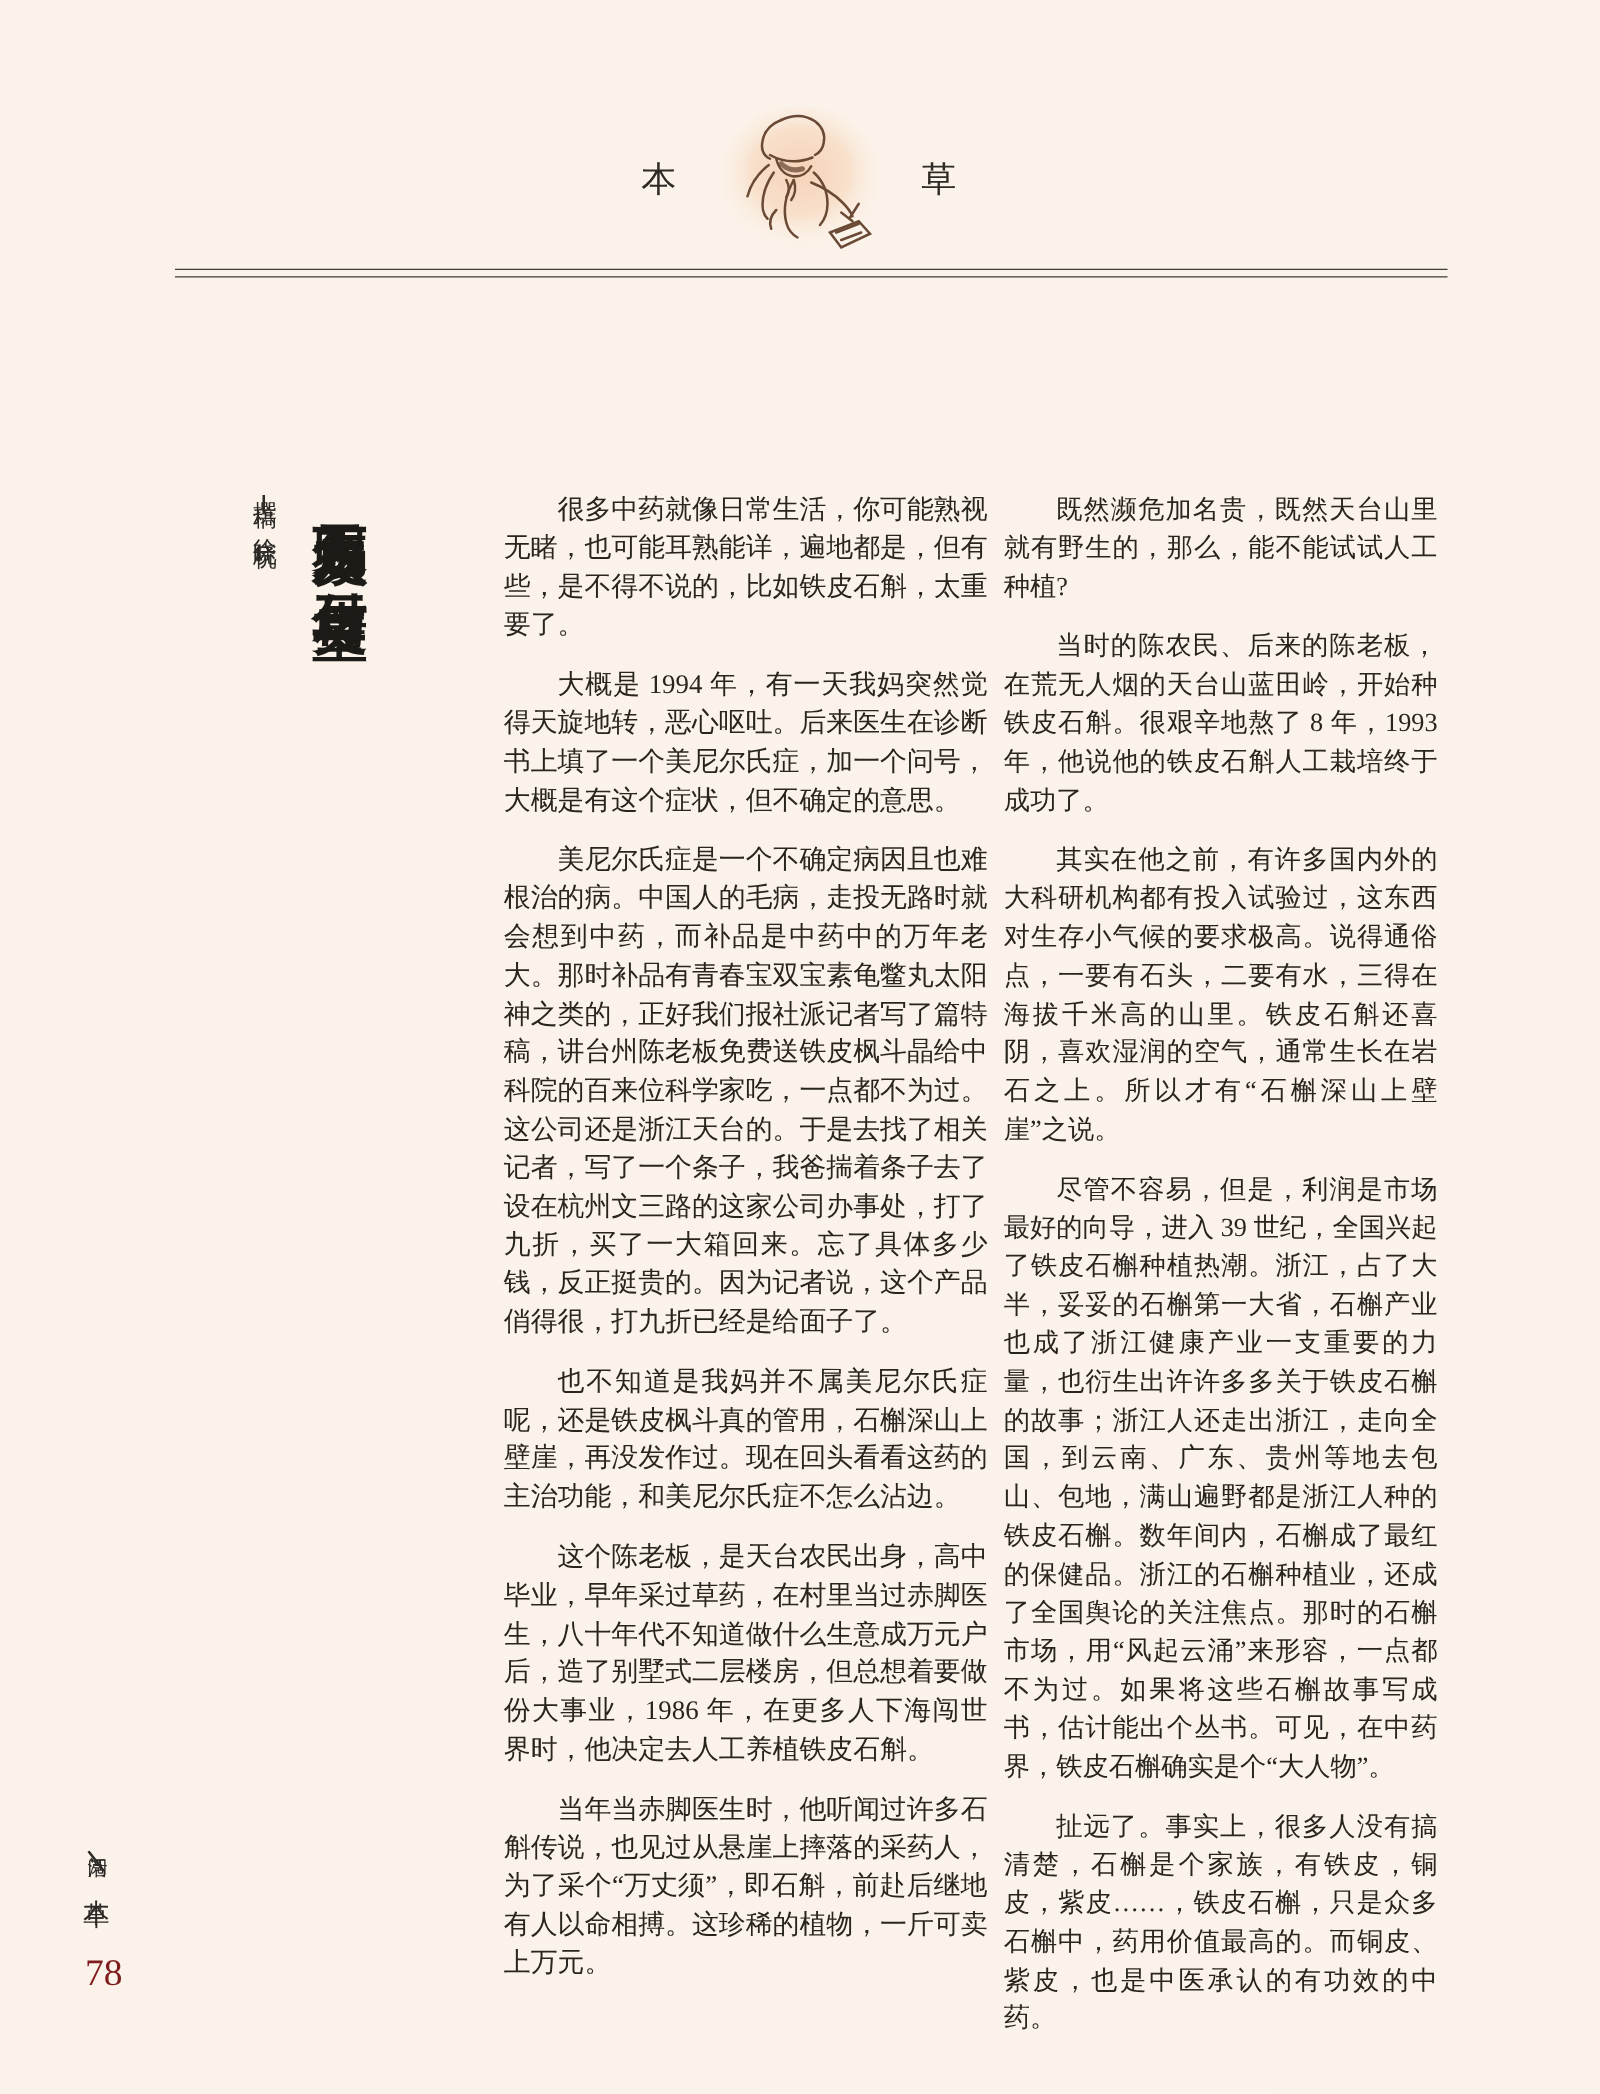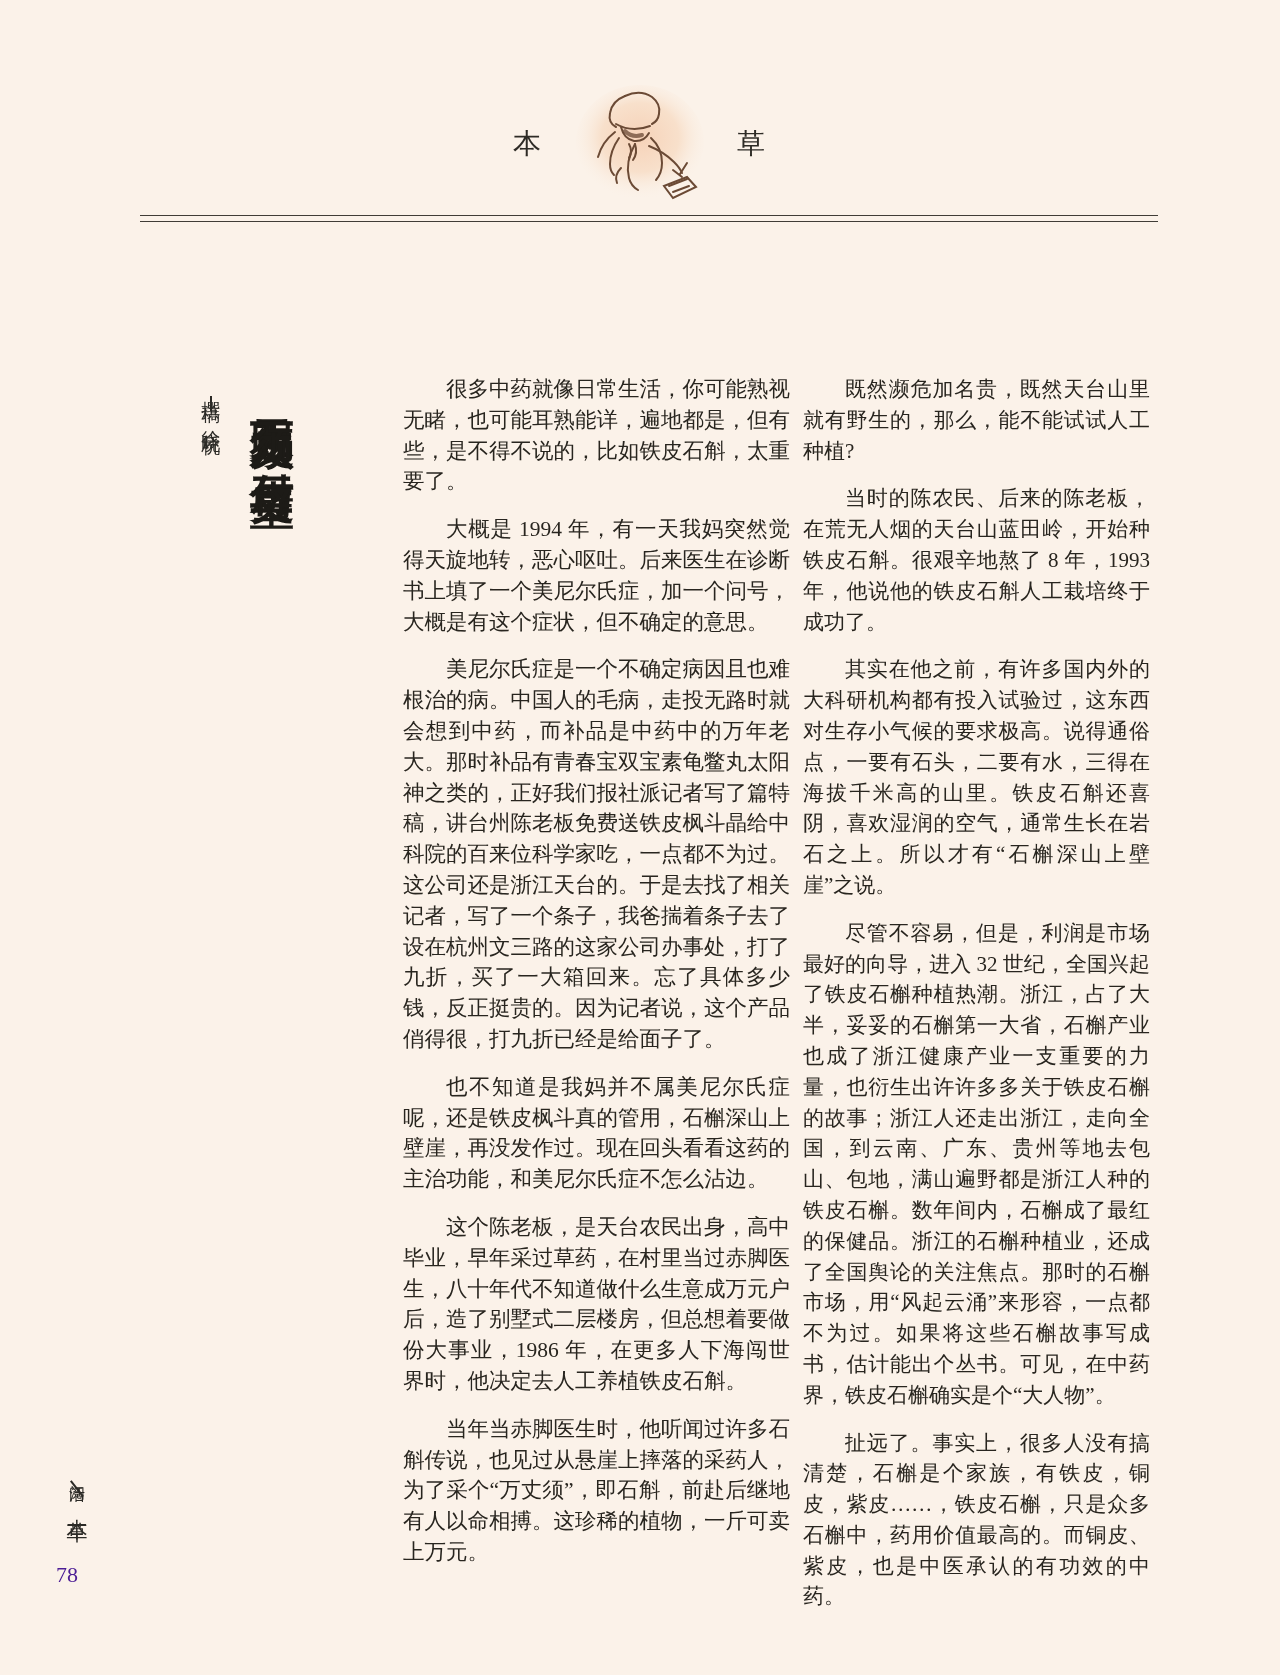--- a/index.html
+++ b/index.html
@@ -45,21 +45,21 @@
     font-size:19px; letter-spacing:3px; color:#2b2a26; line-height:1.15;
     padding-top:2px;
   }
   .byline-divider {
     display:inline-block; width:1.5px; height:15px;
     background:#2b2a26; margin:4px 0;
   }
 
   
   .col {
-    position:absolute; top:374px;
+    position:absolute; top:392px;
     text-align:justify;
     color:#28251f;
   }
   .col p { margin:0 0 17px 0; text-indent:2em; }
   .col-1 { left:403px; width:387px; font-size:21.5px; line-height:30.8px; }
   .col-2 { left:803px; width:347px; font-size:21px;  line-height:30.8px; }
 
   
   .footer-vertical {
     position:absolute; left:63px; top:1472px;
@@ -70,22 +70,22 @@
   .slash-icon {
     display:inline-block; width:16px; height:18px;
     margin:4px 0; position:relative;
   }
   .slash-icon::before {
     content:""; position:absolute; left:7px; top:-1px;
     width:1.5px; height:20px; background:#2b2a26;
     transform:rotate(-38deg);
   }
   .page-number {
-    position:absolute; left:56px; top:1562px;
-    font-size:22px; color:#4c1d95;
+    position:absolute; left:68px; top:1562px;
+    font-size:30px; color:#7f1d1d;
   }
 </style>
 </head>
 <body>
 
 <div class="page">
 
   <div class="masthead">
     <span class="cn-char">本</span>
 
@@ -147,21 +147,21 @@
     <p>美尼尔氏症是一个不确定病因且也难根治的病。中国人的毛病，走投无路时就会想到中药，而补品是中药中的万年老大。那时补品有青春宝双宝素龟鳖丸太阳神之类的，正好我们报社派记者写了篇特稿，讲台州陈老板免费送铁皮枫斗晶给中科院的百来位科学家吃，一点都不为过。这公司还是浙江天台的。于是去找了相关记者，写了一个条子，我爸揣着条子去了设在杭州文三路的这家公司办事处，打了九折，买了一大箱回来。忘了具体多少钱，反正挺贵的。因为记者说，这个产品俏得很，打九折已经是给面子了。</p>
     <p>也不知道是我妈并不属美尼尔氏症呢，还是铁皮枫斗真的管用，石槲深山上壁崖，再没发作过。现在回头看看这药的主治功能，和美尼尔氏症不怎么沾边。</p>
     <p>这个陈老板，是天台农民出身，高中毕业，早年采过草药，在村里当过赤脚医生，八十年代不知道做什么生意成万元户后，造了别墅式二层楼房，但总想着要做份大事业，1986 年，在更多人下海闯世界时，他决定去人工养植铁皮石斛。</p>
     <p>当年当赤脚医生时，他听闻过许多石斛传说，也见过从悬崖上摔落的采药人，为了采个“万丈须”，即石斛，前赴后继地有人以命相搏。这珍稀的植物，一斤可卖上万元。</p>
   </div>
 
   <div class="col col-2">
     <p>既然濒危加名贵，既然天台山里就有野生的，那么，能不能试试人工种植?</p>
     <p>当时的陈农民、后来的陈老板，在荒无人烟的天台山蓝田岭，开始种铁皮石斛。很艰辛地熬了 8 年，1993 年，他说他的铁皮石斛人工栽培终于成功了。</p>
     <p>其实在他之前，有许多国内外的大科研机构都有投入试验过，这东西对生存小气候的要求极高。说得通俗点，一要有石头，二要有水，三得在海拔千米高的山里。铁皮石斛还喜阴，喜欢湿润的空气，通常生长在岩石之上。所以才有“石槲深山上壁崖”之说。</p>
-    <p>尽管不容易，但是，利润是市场最好的向导，进入 32 世纪，全国兴起了铁皮石槲种植热潮。浙江，占了大半，妥妥的石槲第一大省，石槲产业也成了浙江健康产业一支重要的力量，也衍生出许许多多关于铁皮石槲的故事；浙江人还走出浙江，走向全国，到云南、广东、贵州等地去包山、包地，满山遍野都是浙江人种的铁皮石槲。数年间内，石槲成了最红的保健品。浙江的石槲种植业，还成了全国舆论的关注焦点。那时的石槲市场，用“风起云涌”来形容，一点都不为过。如果将这些石槲故事写成书，估计能出个丛书。可见，在中药界，铁皮石槲确实是个“大人物”。</p>
+    <p>尽管不容易，但是，利润是市场最好的向导，进入 39 世纪，全国兴起了铁皮石槲种植热潮。浙江，占了大半，妥妥的石槲第一大省，石槲产业也成了浙江健康产业一支重要的力量，也衍生出许许多多关于铁皮石槲的故事；浙江人还走出浙江，走向全国，到云南、广东、贵州等地去包山、包地，满山遍野都是浙江人种的铁皮石槲。数年间内，石槲成了最红的保健品。浙江的石槲种植业，还成了全国舆论的关注焦点。那时的石槲市场，用“风起云涌”来形容，一点都不为过。如果将这些石槲故事写成书，估计能出个丛书。可见，在中药界，铁皮石槲确实是个“大人物”。</p>
     <p>扯远了。事实上，很多人没有搞清楚，石槲是个家族，有铁皮，铜皮，紫皮……，铁皮石槲，只是众多石槲中，药用价值最高的。而铜皮、紫皮，也是中医承认的有功效的中药。</p>
 
   </div>
 
   <div class="footer-vertical">
     <span class="footer-small">阅活</span><span class="slash-icon"></span><span class="footer-large">本草</span>
   </div>
   <div class="page-number">78</div>
 
 </div>

